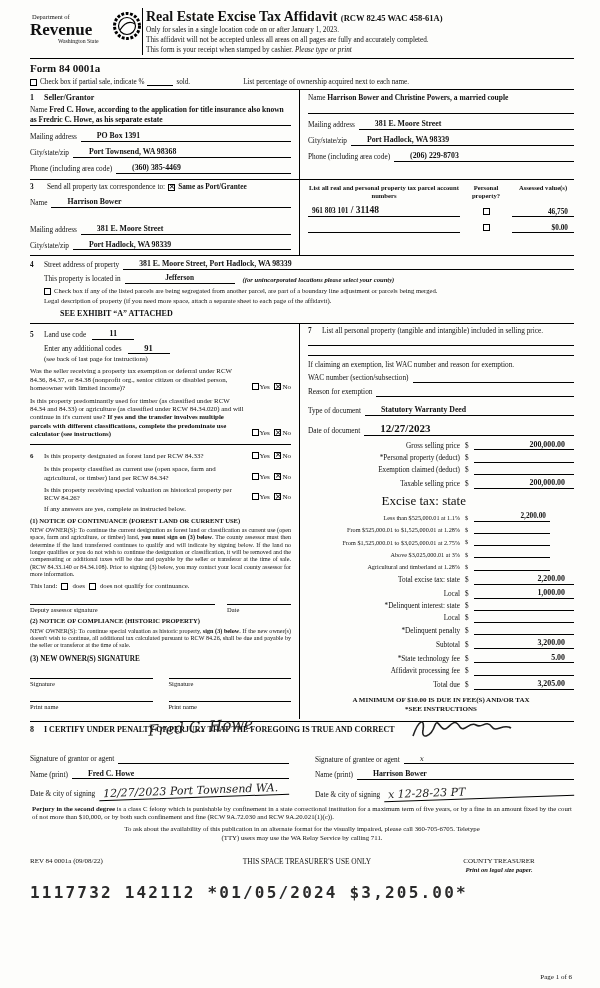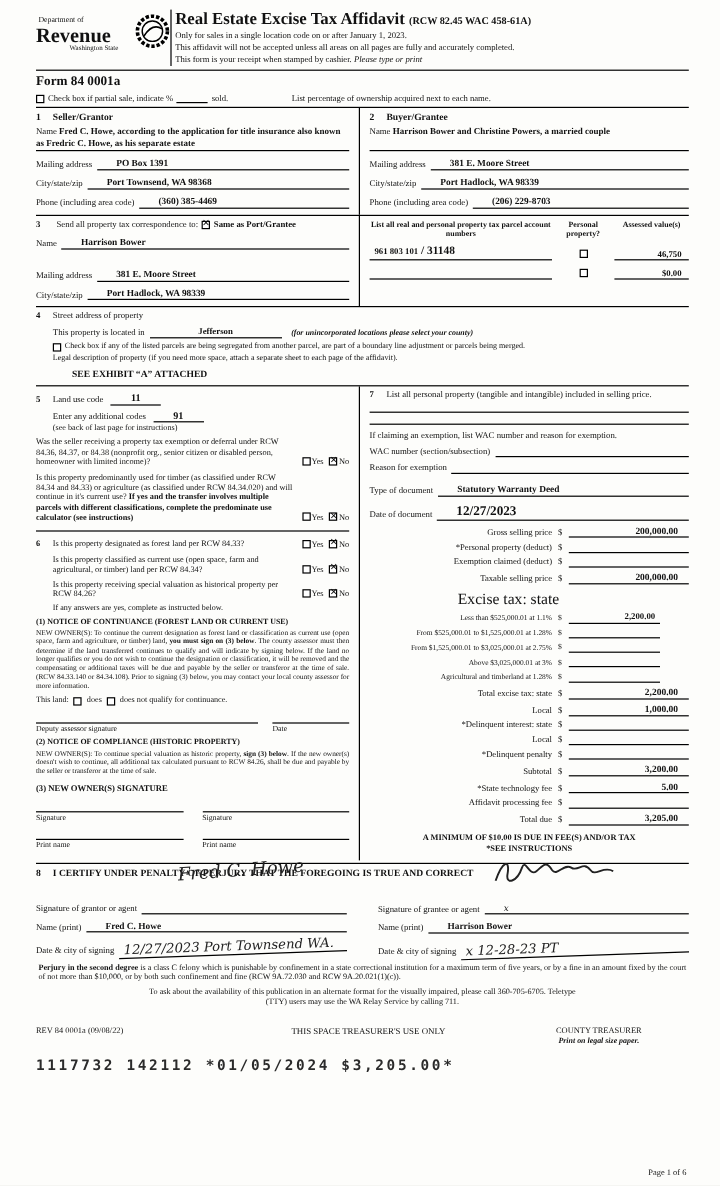--- a/index.html
+++ b/index.html
@@ -95,21 +95,21 @@
 .s8col{flex:1;position:relative}
 .handval{font-size:11px;transform:rotate(-2deg);padding-left:4px}
 
 .perj{font-size:6.8px;margin-top:5px;text-align:justify;line-height:1.28;padding:0 2px}
 .altfmt{text-align:center;font-size:6.8px;margin-top:3px;line-height:1.3}
 .frow{display:flex;margin-top:14px;font-size:7px;align-items:flex-start}
 .frow .fl{width:160px}
 .frow .fc{flex:1;text-align:center;font-size:7.4px}
 .frow .fr{width:150px;text-align:center}
 .legal{font-style:italic;font-weight:bold;font-size:6.6px;margin-top:1px}
-.stamp{font-family:"DejaVu Sans Mono",monospace;font-size:12px;letter-spacing:2.2px;color:#2b2b2b;margin-top:9px;font-weight:bold}
+.stamp{font-family:"DejaVu Sans Mono",monospace;font-size:16px;letter-spacing:2.2px;color:#2b2b2b;margin-top:9px;font-weight:bold}
 .pageno{position:absolute;right:28px;bottom:6px;font-size:7px}
 </style>
 </head>
 <body>
 
 <div class="page">
 
   <div class="hdr">
     <div class="logo">
       <div class="dept">Department of</div>
@@ -159,21 +159,20 @@
       <div class="field">
           <span class="lbl">City/state/zip</span>
           <span class="fill"><b>Port Townsend, WA 98368</b></span>
         </div>
       <div class="field">
           <span class="lbl">Phone (including area code)</span>
           <span class="fill"><b>(360) 385-4469</b></span>
         </div>
     </div>
     <div class="cr">
-      <div class="shead"><span class="n">2</span><span>Buyer/Grantee</span></div>
       <div class="nameblk">
         <span class="lbl">Name</span>
         <b>Harrison Bower and Christine Powers, a married couple</b>
       </div>
       <div class="field">
           <span class="lbl">Mailing address</span>
           <span class="fill"><b>381 E. Moore Street</b></span>
         </div>
       <div class="field">
           <span class="lbl">City/state/zip</span>
@@ -223,20 +222,21 @@
         <span class="pc2"><span class="cb"></span></span>
         <span class="pc3"><span>$0.00</span></span>
       </div>
     </div>
   </div>
 
   <div class="s4">
     <div class="r">
       <span class="n">4</span>
       <span class="lbl" style="padding-right:4px">Street address of property</span>
+      <span class="fill"><b>381 E. Moore Street, Port Hadlock, WA  98339</b></span>
     </div>
     <div class="r" style="margin-top:4px">
       <span style="width:14px"></span>
       <span class="lbl" style="padding-right:4px">This property is located in</span>
       <span class="jeff"><span>Jefferson</span></span>
       <span class="note">(for unincorporated locations please select your county)</span>
     </div>
     <div class="r small" style="margin-top:3px;align-items:center">
       <span style="width:14px"></span>
       <span class="cb" style="margin-right:3px"></span>

